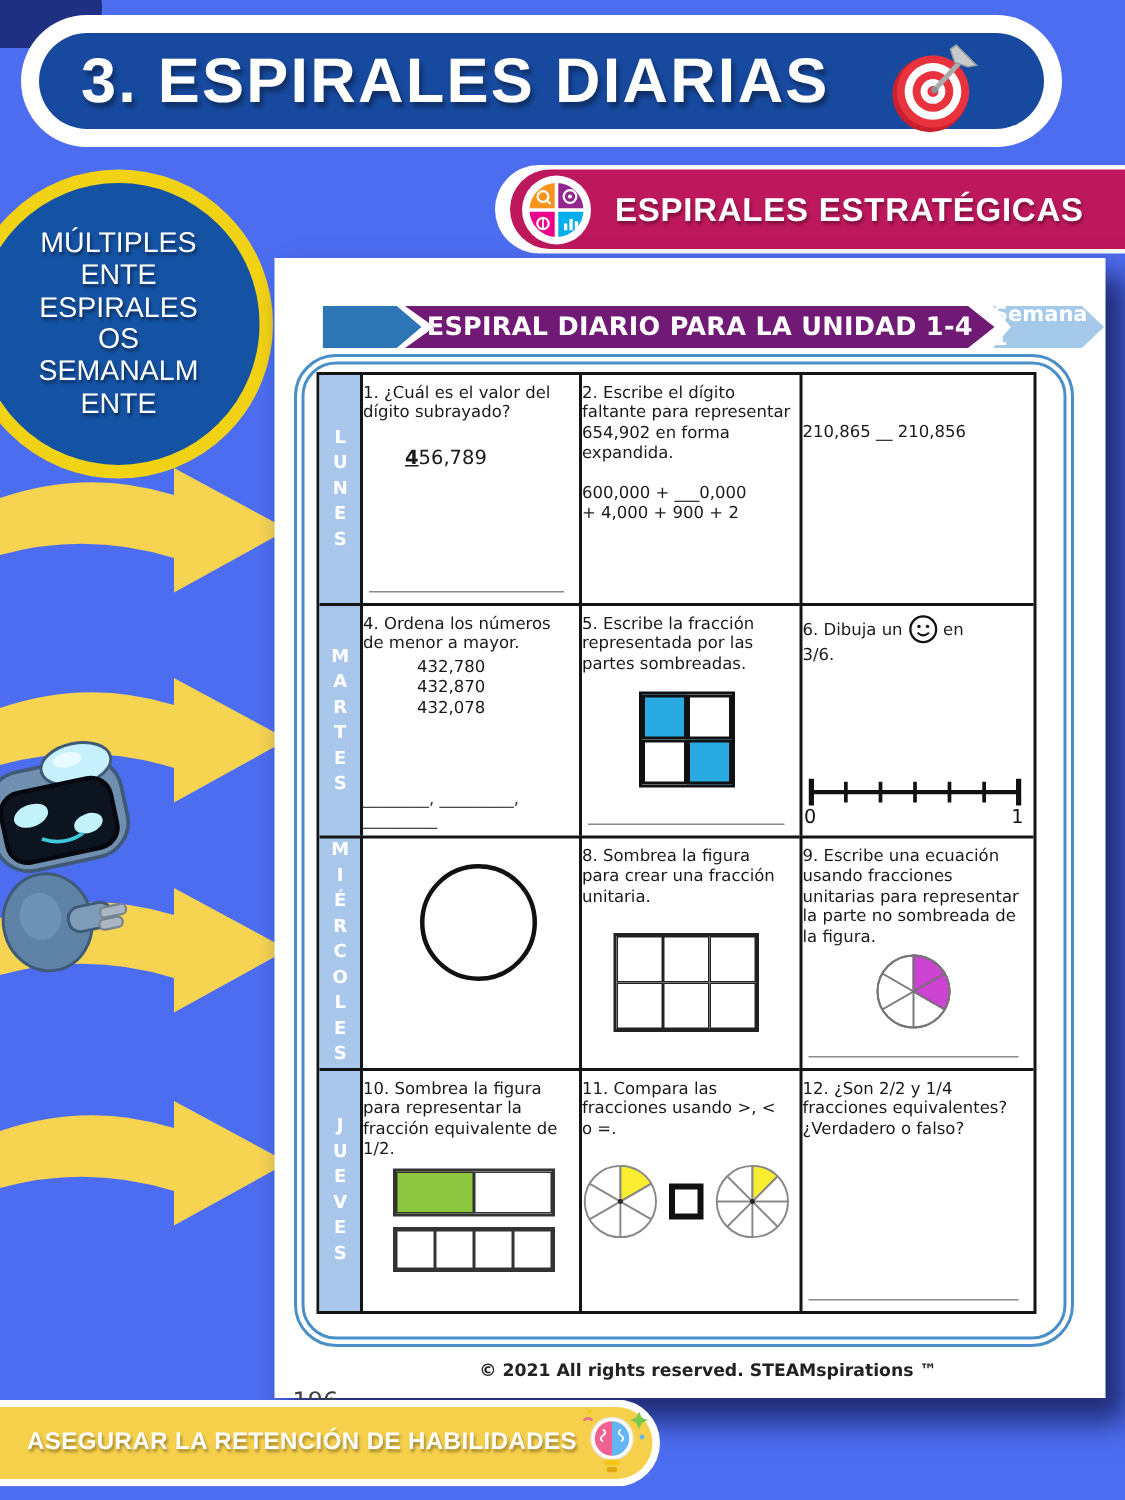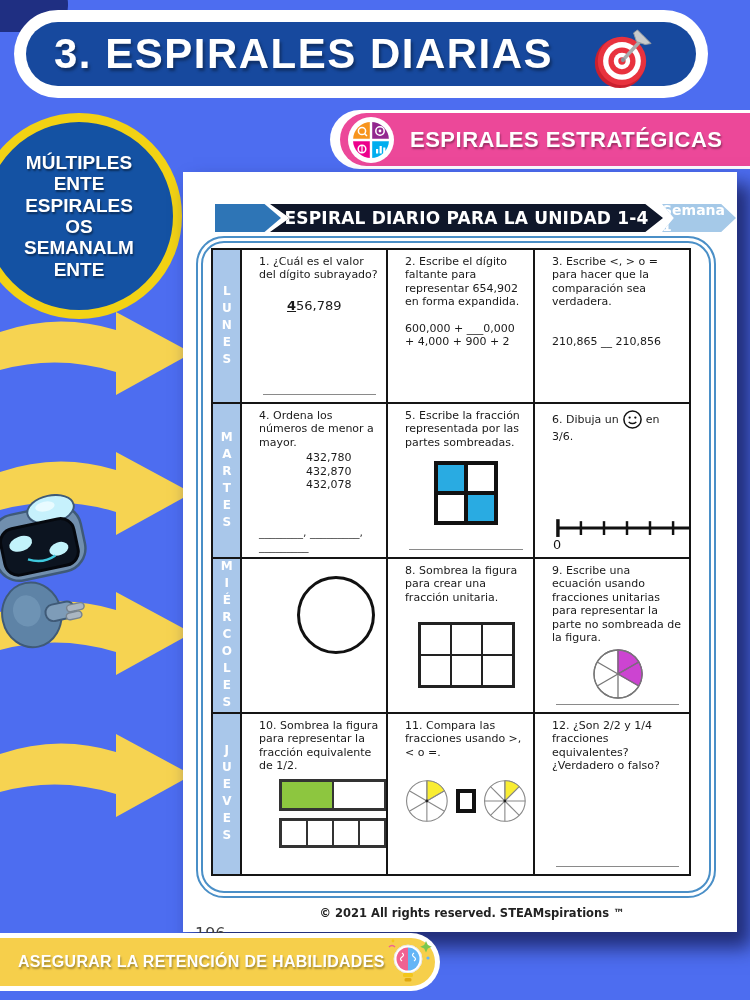--- a/index.html
+++ b/index.html
@@ -16,76 +16,76 @@
   .title-banner-inner{position:absolute;left:12px;top:12px;right:12px;bottom:12px;
     background:#17499e;border-radius:34px;display:flex;align-items:center;}
   .title-text{color:#fff;font-size:42px;font-weight:800;letter-spacing:1.5px;
     padding-left:28px;text-shadow:2px 3px 3px rgba(0,0,0,.35);white-space:nowrap;}
   .dartboard{position:absolute;right:44px;top:5px;}
 
   
   .strategy-badge{position:absolute;left:330px;top:110px;width:420px;height:59px;
     background:#ffffff;border-radius:30px 0 0 30px;}
   .strategy-badge-inner{position:absolute;left:10px;top:3px;right:0;bottom:3px;
-    background:#ec4899;border-radius:27px 0 0 27px;display:flex;align-items:center;}
+    background:#be185d;border-radius:27px 0 0 27px;display:flex;align-items:center;}
   .logo-wrap{width:46px;height:46px;background:#fff;border-radius:50%;
     margin-left:8px;display:flex;align-items:center;justify-content:center;flex:0 0 auto;}
   .strategy-label{color:#fff;font-size:22px;font-weight:800;letter-spacing:.5px;
     margin-left:16px;text-shadow:1px 2px 2px rgba(0,0,0,.35);white-space:nowrap;}
 
   
   .teks-circle{position:absolute;left:-24px;top:113px;width:188px;height:188px;
     background:#1452a3;border:9px solid #f2d214;border-radius:50%;
     display:flex;align-items:center;justify-content:center;}
-  .teks-text{text-align:center;color:#fff;font-weight:700;font-size:19px;
+  .teks-text{text-align:center;color:#fff;font-weight:400;font-size:19px;
     line-height:1.12;text-shadow:1px 2px 2px rgba(0,0,0,.45);}
   .teks-text span{display:block;}
 
   
   .arrow{position:absolute;left:0;width:196px;height:95px;}
 
   
   .robot{position:absolute;left:-10px;top:494px;}
 
   
   .worksheet{position:absolute;left:183px;top:172px;width:554px;height:760px;
     background:#ffffff;box-shadow:12px 14px 18px 2px rgba(31,41,112,.95);
     font-family:"DejaVu Sans",sans-serif;color:#1a1a1a;}
 
   .chev{position:absolute;height:28px;display:flex;align-items:center;color:#fff;font-weight:bold;}
   .chev-dark{left:32px;top:32px;width:66px;background:#2e75b6;
     clip-path:polygon(0 0,75% 0,100% 50%,75% 100%,0 100%);}
-  .chev-mid{left:87px;top:32px;width:393px;background:#0f172a;justify-content:center;
+  .chev-mid{left:87px;top:32px;width:393px;background:#701a75;justify-content:center;
     clip-path:polygon(0 0,95.5% 0,100% 50%,95.5% 100%,0 100%,5% 50%);
     font-size:17px;letter-spacing:.2px;}
   .chev-light{left:479px;top:32px;width:74px;background:#a5c9e8;
     clip-path:polygon(0 0,80% 0,100% 50%,80% 100%,0 100%,16% 50%);
     font-size:14px;padding-left:0;justify-content:center;}
 
   .table-frame{position:absolute;left:13px;top:64px;width:520px;height:662px;
     border:7px double #4a8fc7;border-radius:28px;box-sizing:border-box;}
 
   .qtable{position:absolute;left:28px;top:76px;width:476px;height:624px;
     display:grid;grid-template-columns:27px 146px 147px 156px;
     grid-template-rows:152px 155px 155px 162px;
     border:2.5px solid #151515;box-sizing:content-box;}
-  .cell{box-sizing:border-box;padding:5px 6px 4px 17px;font-size:11px;line-height:1.22;
+  .cell{box-sizing:border-box;padding:5px 6px 4px 0;font-size:11px;line-height:1.22;
     display:flex;flex-direction:column;overflow:hidden;}
   .bl{border-left:2.5px solid #151515;}
   .bt{border-top:2.5px solid #151515;}
   .day{background:#a9c7ea;display:flex;align-items:center;justify-content:center;padding:0;}
   .v-label{writing-mode:vertical-rl;text-orientation:upright;color:#fff;
     font-weight:bold;font-size:12px;letter-spacing:3px;}
 
   .spacer{flex:1;}
   .ansline{border-bottom:1.5px solid #8a8a8a;width:94%;margin:0 auto 3px auto;}
   .qnum{font-size:13px;padding-left:28px;margin-top:16px;}
   .qnum b{text-decoration:underline;}
   .numlist{padding-left:36px;margin-top:2px;}
-  .numlist span{display:block;margin-left:11px;}
+  .numlist span{display:block;}
   .blanks{color:#333;}
 
   .grid22{display:grid;grid-template-columns:30px 30px;grid-template-rows:30px 30px;
     border:2.5px solid #111;width:60px;margin:12px auto 0 auto;}
   .grid22 div{border:2.5px solid #111;box-sizing:border-box;background:#fff;}
   .grid22 .cyan{background:#29abe2;}
   .grid32{display:grid;grid-template-columns:repeat(3,31px);grid-template-rows:31px 31px;
     border:2px solid #222;width:93px;margin:18px auto 0 auto;}
   .grid32 div{border:1.5px solid #222;box-sizing:border-box;background:#fff;}
   .circle-fig{width:72px;height:72px;border:3.5px solid #111;border-radius:50%;
@@ -230,21 +230,20 @@
         <div class="ansline"></div>
       </div>
       <div class="cell bl">
         <span>2. Escribe el dígito faltante para representar 654,902 en forma expandida.</span>
         <div style="margin-top:13px">
           <span style="display:block">600,000 + ___0,000</span>
           <span style="display:block">+ 4,000 + 900 + 2</span>
         </div>
       </div>
       <div class="cell bl">
-        <span>3. Escribe &lt;, &gt; o = para hacer que la comparación sea verdadera.</span>
         <div style="margin-top:26px"><span>210,865 __ 210,856</span></div>
       </div>
 
       <div class="cell day bt">
         <span class="v-label">MARTES</span>
       </div>
       <div class="cell bl bt">
         <span>4. Ordena los números de menor a mayor.</span>
         <div class="numlist">
           <span>432,780</span>

